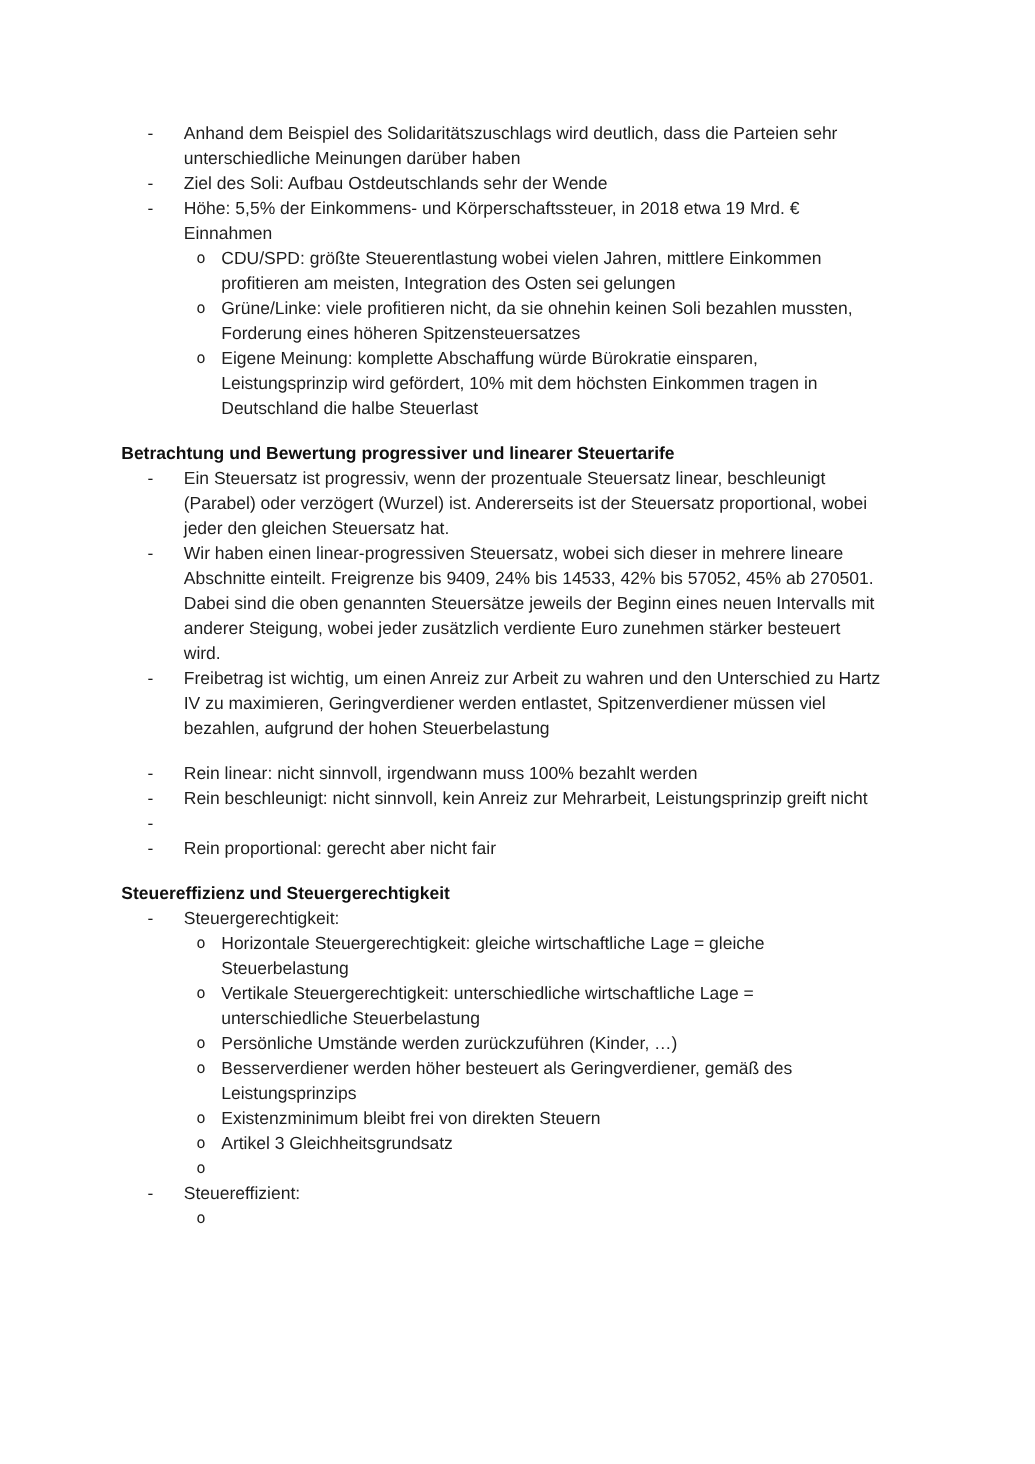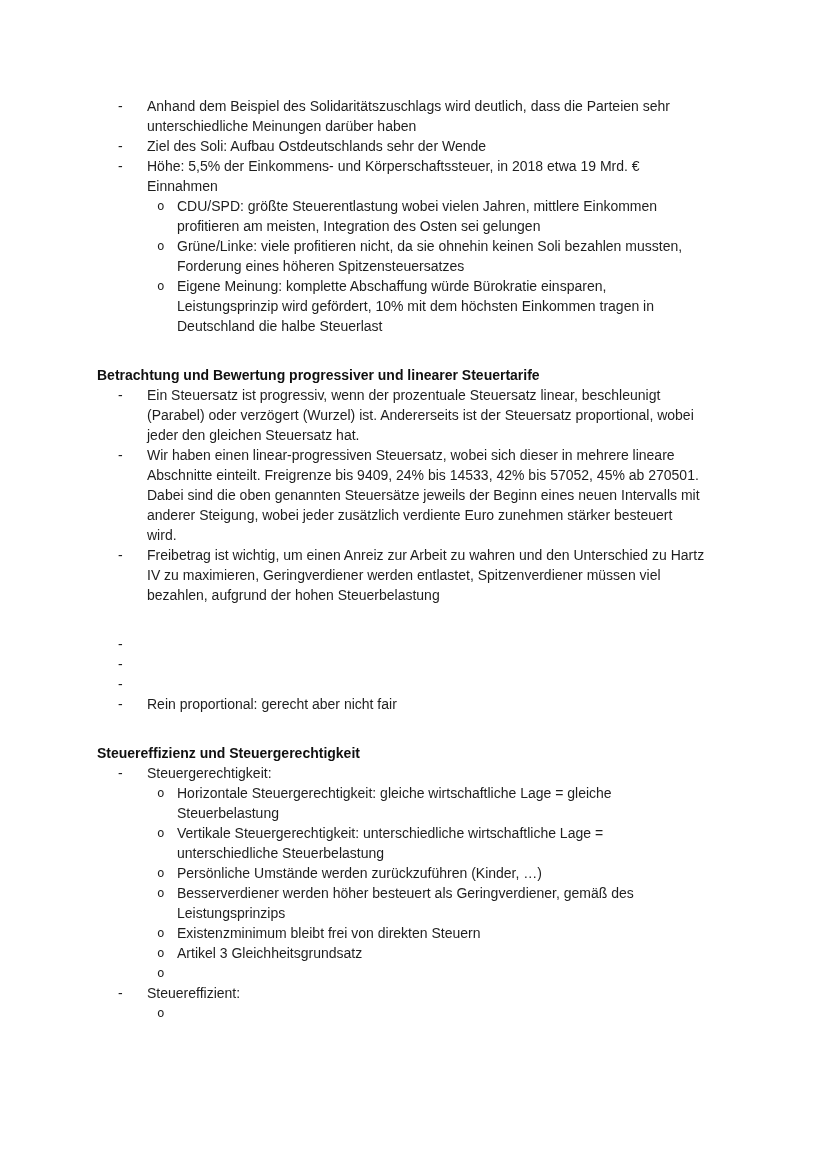--- a/index.html
+++ b/index.html
@@ -24,21 +24,21 @@
   .row .text { white-space: pre; }
   .marker { white-space: pre; }
   .l1 { padding-left: 21px; }
   .l1 > .marker { width: 29px; flex: 0 0 29px; }
   .l2 { padding-left: 60px; }
   .l2 > .marker { width: 20px; flex: 0 0 20px; font-family: "DejaVu Sans Mono", monospace; font-size: 12.5px; }
   .heading {
     font-weight: bold;
     color: #101010;
   }
-  .gap { margin-top: 29px; }
+  .gap { margin-top: 16px; }
 </style>
 </head>
 <body>
 
 <div class="page">
   <div class="content">
 
     <div class="row l1">
       <span class="marker">-</span>
       <span class="text">Anhand dem Beispiel des Solidaritätszuschlags wird deutlich, dass die Parteien sehr
@@ -88,23 +88,25 @@
     </div>
     <div class="row l1">
       <span class="marker">-</span>
       <span class="text">Freibetrag ist wichtig, um einen Anreiz zur Arbeit zu wahren und den Unterschied zu Hartz
 IV zu maximieren, Geringverdiener werden entlastet, Spitzenverdiener müssen viel
 bezahlen, aufgrund der hohen Steuerbelastung</span>
     </div>
 
     <div class="row l1 gap">
       <span class="marker">-</span>
+      <span class="text">Rein linear: nicht sinnvoll, irgendwann muss 100% bezahlt werden</span>
     </div>
     <div class="row l1">
       <span class="marker">-</span>
+      <span class="text">Rein beschleunigt: nicht sinnvoll, kein Anreiz zur Mehrarbeit, Leistungsprinzip greift nicht</span>
     </div>
     <div class="row l1">
       <span class="marker">-</span>
     </div>
     <div class="row l1">
       <span class="marker">-</span>
       <span class="text">Rein proportional: gerecht aber nicht fair</span>
     </div>
 
     <div class="heading gap">Steuereffizienz und Steuergerechtigkeit</div>

